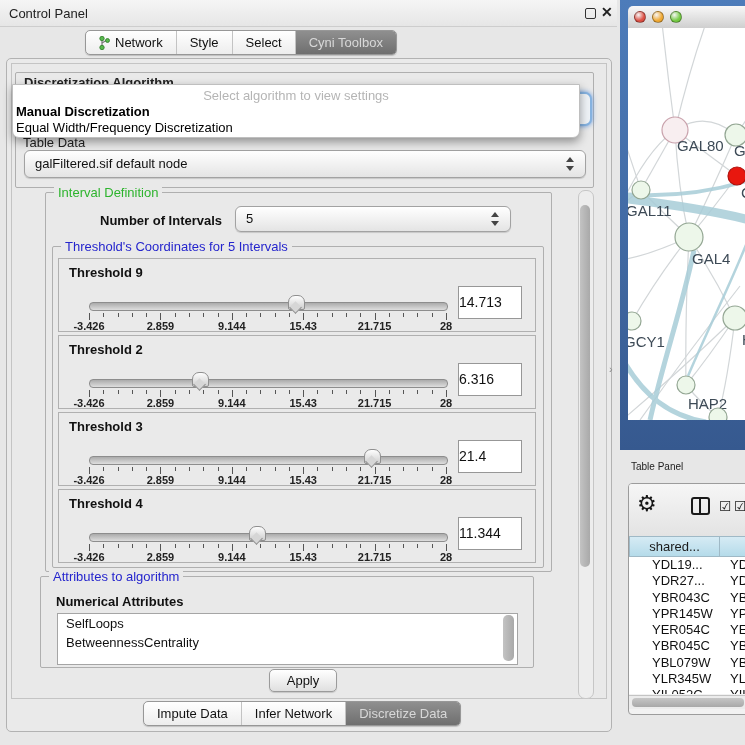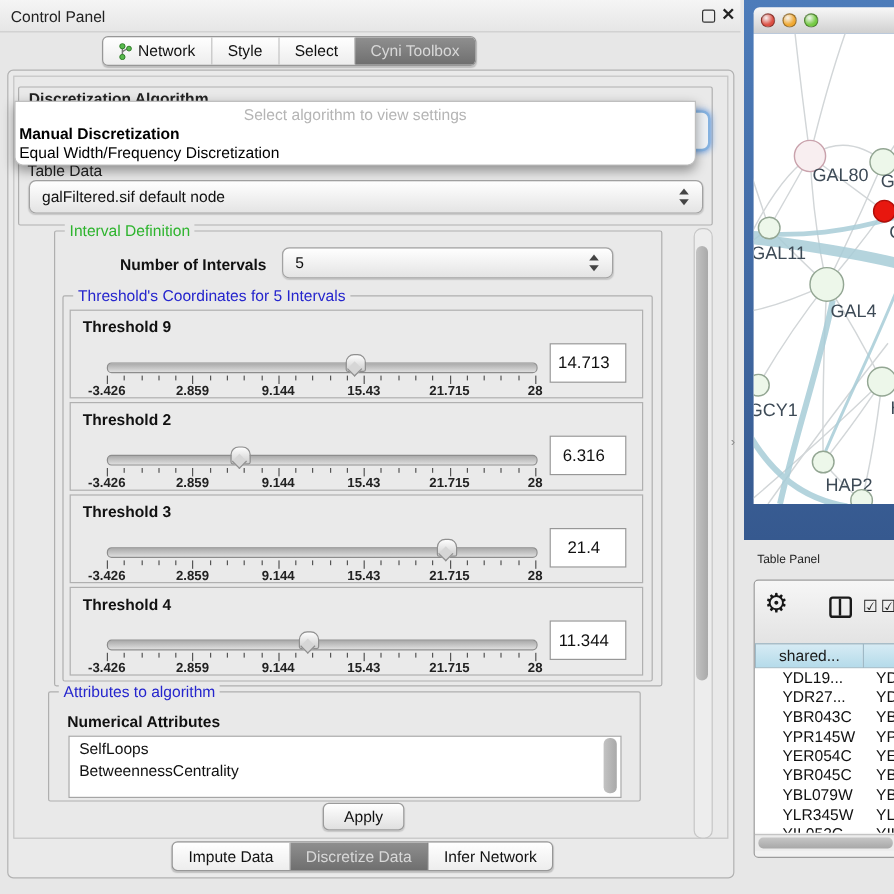--- a/index.html
+++ b/index.html
@@ -53,21 +53,21 @@
          background:linear-gradient(#ababab,#dedede);}
   .thumb{position:absolute;top:36px;width:15px;height:13px;border:1px solid #8f8f8f;border-radius:7px 7px 2px 2px;
          background:linear-gradient(#fdfdfd,#cfcfcf);z-index:3;}
   .thumb::after{content:"";position:absolute;left:2.2px;top:6.8px;width:8px;height:8px;transform:rotate(45deg);
          background:#d6d6d6;border-right:1px solid #8f8f8f;border-bottom:1px solid #8f8f8f;}
   .tick{position:absolute;top:54px;width:1px;background:#555;}
   .tick.minor{height:4px}
   .tick.major{height:7px}
   .tlab{position:absolute;top:61px;font-size:11px;font-weight:bold;color:#222;transform:translateX(-50%);white-space:nowrap;}
   .vbox{position:absolute;right:13px;top:27px;width:55px;height:31px;background:#fff;border:1px solid #979797;
-        font-size:14px;line-height:31px;text-align:center;padding-right:7px;}
+        font-size:14px;line-height:31px;text-align:left;padding-right:7px;}
 
   
   .alist{left:57px;top:613px;width:459px;height:50px;background:#fff;border:1px solid #a5a5a5;overflow:hidden;}
   .aitem{line-height:19px;padding-left:8px;font-size:13px;white-space:nowrap;}
   .vscroll-thumb{position:absolute;border-radius:5px;background:linear-gradient(90deg,#c3c3c3,#a9a9a9);}
 
   
   .btn{border:1px solid #9b9b9b;border-radius:5px;background:linear-gradient(#ffffff,#e0e0e0);
        font-size:13px;text-align:center;line-height:21px;box-shadow:0 1px 1px rgba(0,0,0,.15);}
 
@@ -340,25 +340,25 @@
 <div class="abs sbtrack">
   <div class="vscroll-thumb" style="left:1px;top:14px;width:10px;height:362px"></div>
 </div>
 
 <div class="abs btn" style="left:269px;top:669px;width:66px;height:21px">Apply</div>
 
 <div class="abs tabbar" style="left:143px;top:701px">
   <div class="tab">
       <span>Impute Data</span>
     </div>
+  <div class="tab">
+      <span>Infer Network</span>
+    </div>
   <div class="tab sel">
       <span>Discretize Data</span>
-    </div>
-  <div class="tab">
-      <span>Infer Network</span>
     </div>
 </div>
 
 <div class="abs splitter">›</div>
 
 <div class="abs netwin"></div>
 <div class="abs nettitle">
   <span class="light" id="light-close" style="left: 6px; background: radial-gradient(circle at 35% 30%, rgba(255, 255, 255, 0.6), rgb(220, 79, 67) 60%); border: 1px solid rgba(0, 0, 0, 0.35); box-sizing: border-box;"></span>
   <span class="light" id="light-min" style="left: 24px; background: radial-gradient(circle at 35% 30%, rgba(255, 255, 255, 0.6), rgb(240, 168, 49) 60%); border: 1px solid rgba(0, 0, 0, 0.35); box-sizing: border-box;"></span>
   <span class="light" id="light-zoom" style="left: 42px; background: radial-gradient(circle at 35% 30%, rgba(255, 255, 255, 0.6), rgb(116, 202, 67) 60%); border: 1px solid rgba(0, 0, 0, 0.35); box-sizing: border-box;"></span>

